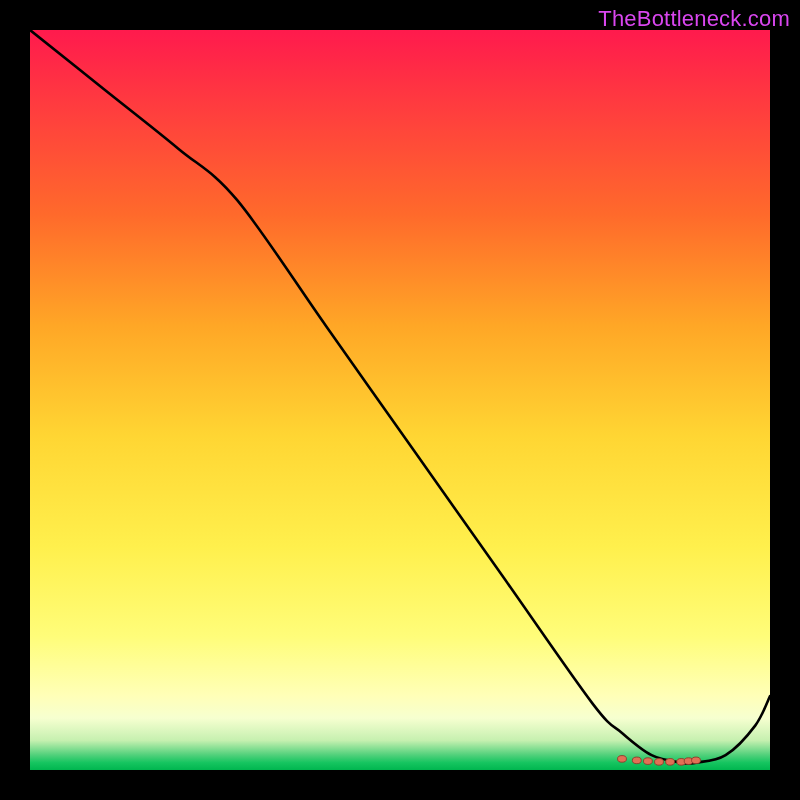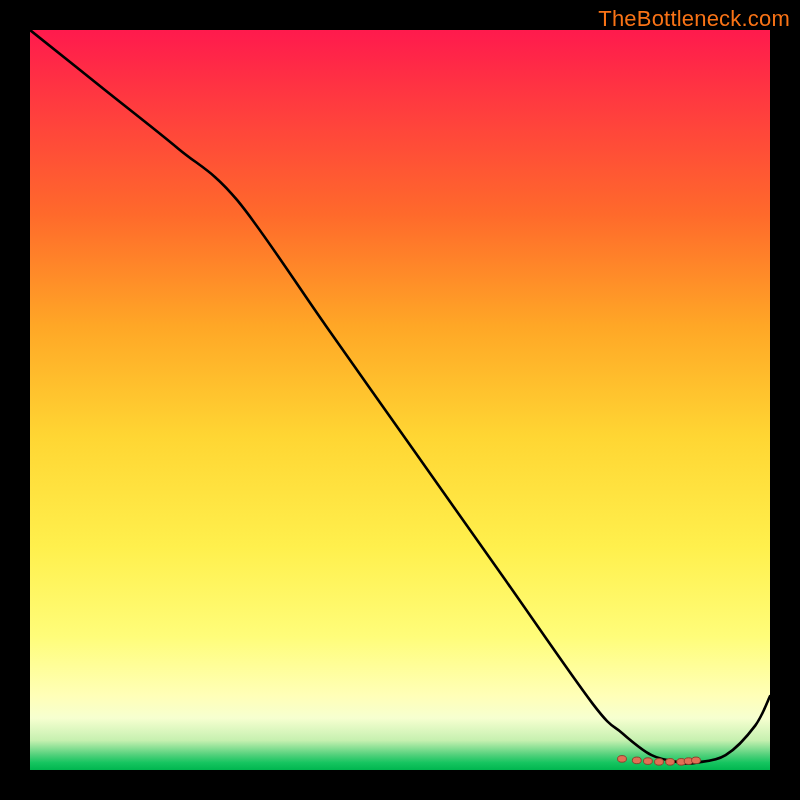--- a/index.html
+++ b/index.html
@@ -13,21 +13,21 @@
   }
   .wrap {
     position: relative;
     width: 800px;
     height: 800px;
   }
   .watermark {
     position: absolute;
     top: 6px;
     right: 10px;
-    color: #f97316;
+    color: #d946ef;
     font-size: 22px;
     font-weight: 500;
     letter-spacing: 0.2px;
     z-index: 10;
   }
   .plot-area {
     position: absolute;
     left: 30px;
     top: 30px;
     width: 740px;

